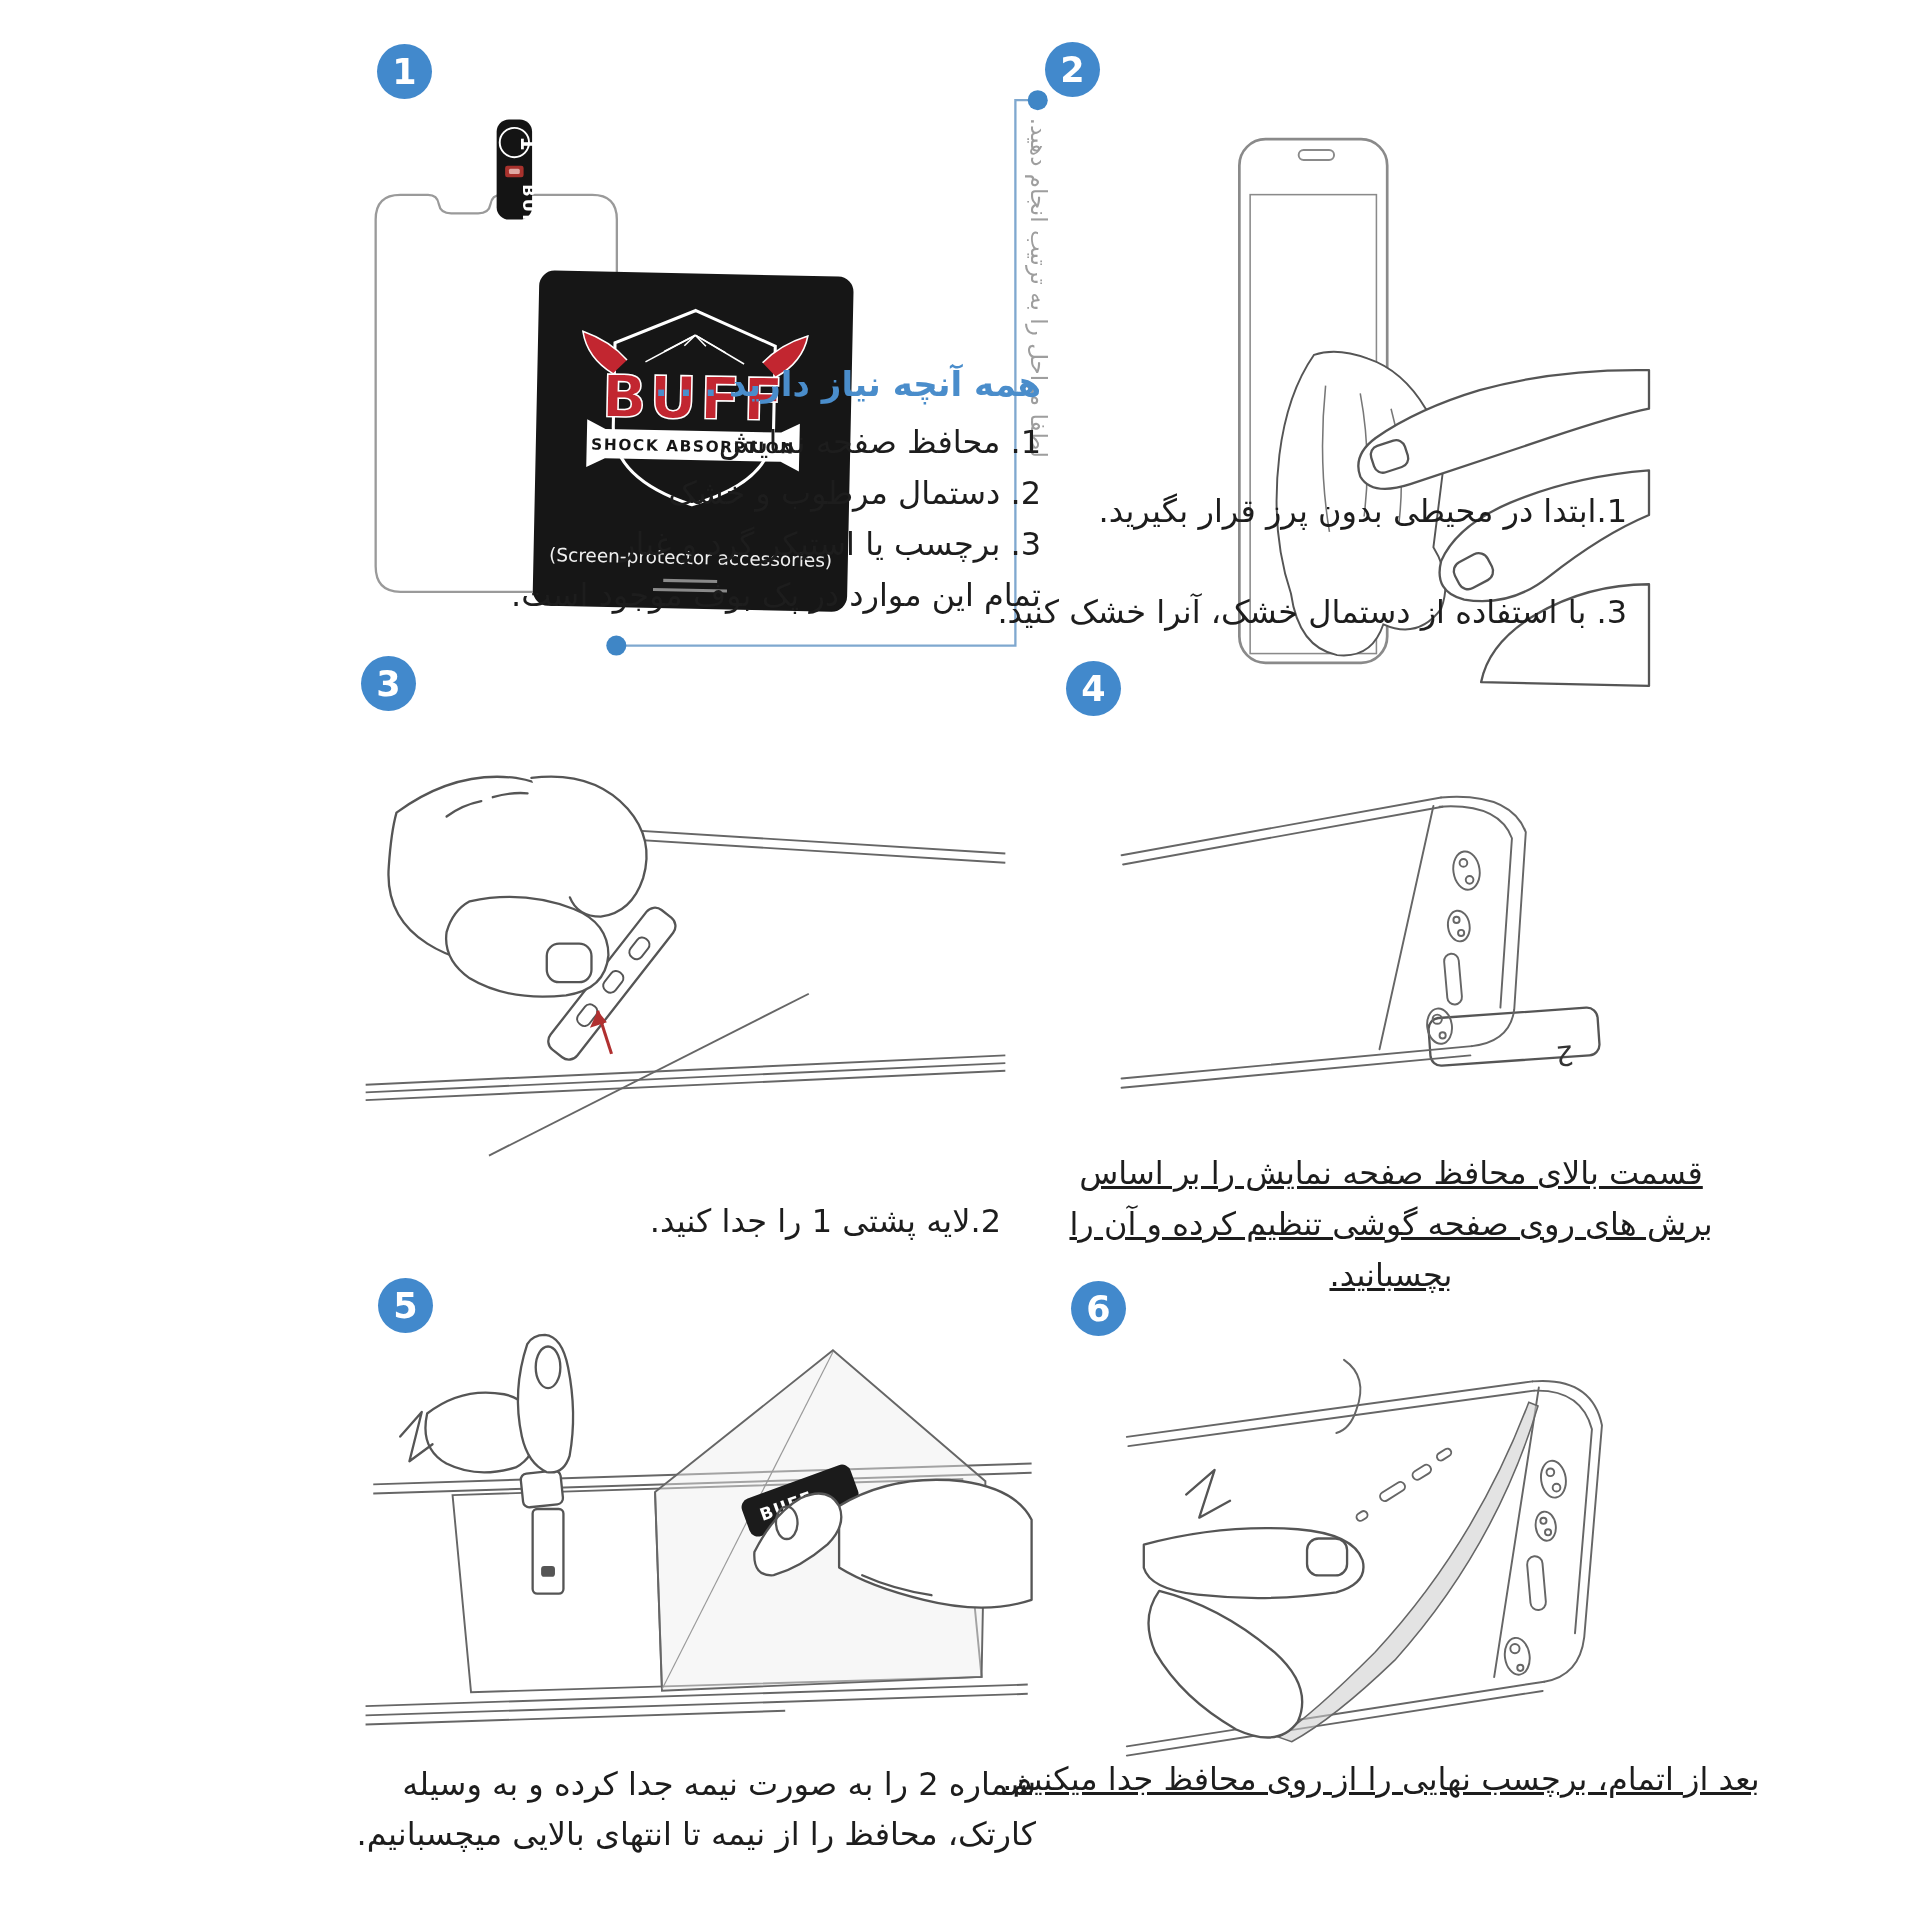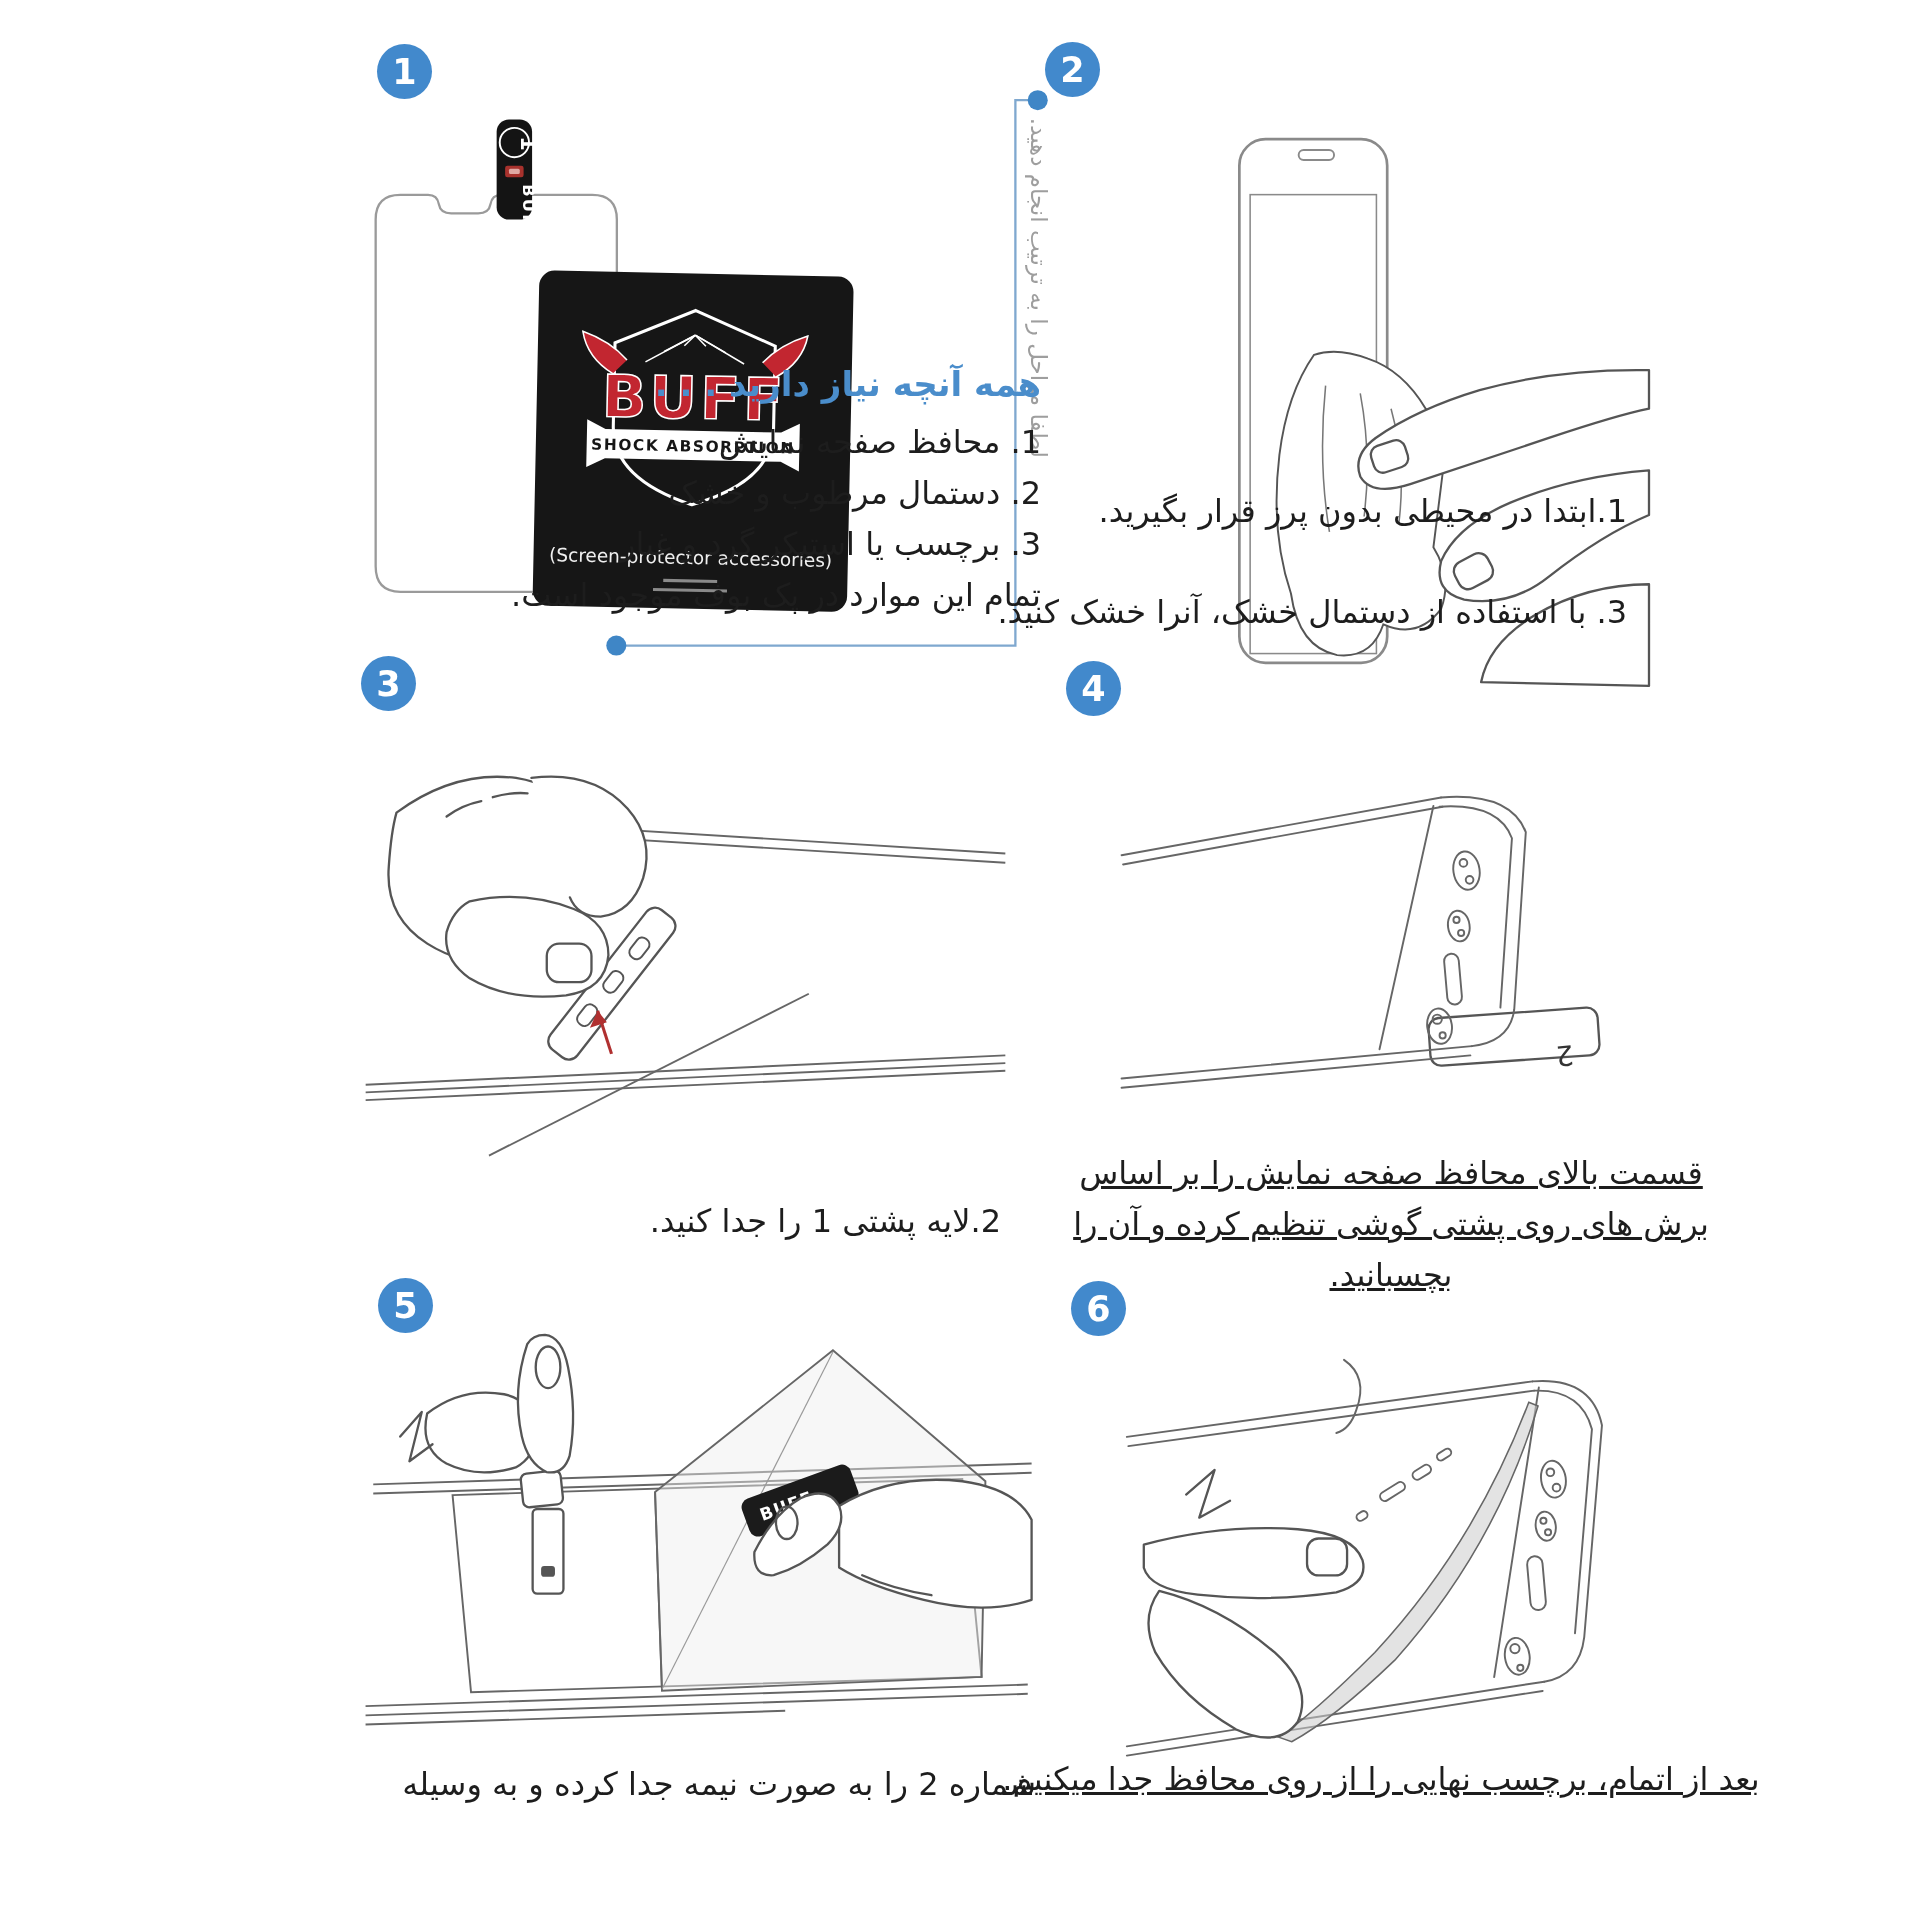--- a/index.html
+++ b/index.html
@@ -252,21 +252,22 @@
   <div class="fa-line" style="right:885px;top:474px">2. دستمال مرطوب و خشک</div>
   <div class="fa-line" style="right:885px;top:525px">3. برچسب یا استیکر گرد و غبار</div>
   <div class="fa-line" style="right:885px;top:576px">تمام این موارد در پک بوف موجود است.</div>
 
   <div class="fa-line" style="right:299px;top:492px">1.ابتدا در محیطی بدون پرز قرار بگیرید.</div>
   <div class="fa-line" style="right:299px;top:593px">3. با استفاده از دستمال خشک، آنرا خشک کنید.</div>
 
   <div class="fa-line" style="right:925px;top:1202px">2.لایه پشتی 1 را جدا کنید.</div>
 
   <div class="fa-line fa-center" style="left:1391px;top:1154px">قسمت بالای محافظ صفحه نمایش را بر اساس</div>
-  <div class="fa-line fa-center" style="left:1391px;top:1205px">برش های روی پشتی گوشی تنظیم کرده و آن را</div>
+  <div class="fa-line fa-center" style="left:1391px;top:1205px">برش های روی صفحه گوشی تنظیم کرده و آن را</div>
   <div class="fa-line fa-center" style="left:1391px;top:1256px">بچسبانید.</div>
 
   <div class="fa-line" style="right:890px;top:1765px">شماره 2 را به صورت نیمه جدا کرده و به وسیله</div>
+  <div class="fa-line" style="right:890px;top:1815px">کارتک، محافظ را از نیمه تا انتهای بالایی میچسبانیم.</div>
 
   <div class="fa-line fa-center" style="left:1381px;top:1760px">بعد از اتمام، برچسب نهایی را از روی محافظ جدا میکنیم.</div>
 
 </div>
 
 
 </body></html>

